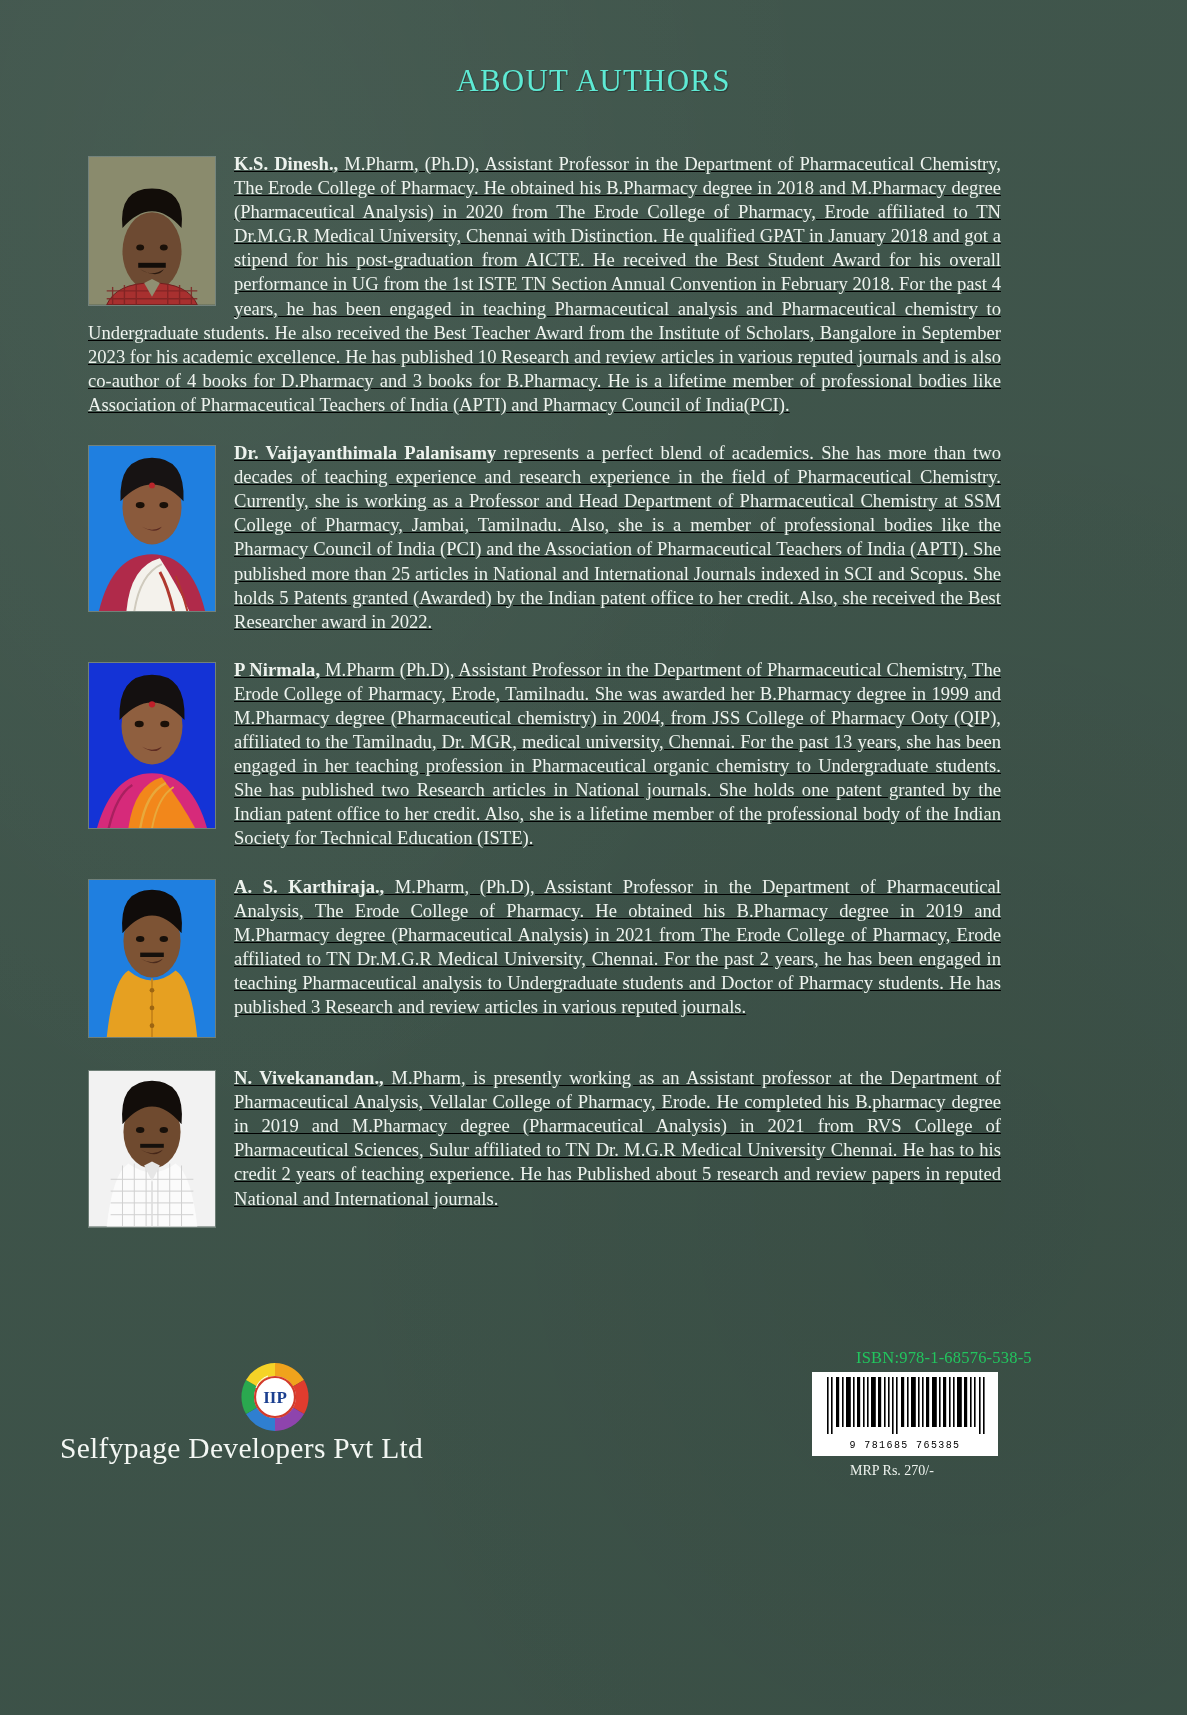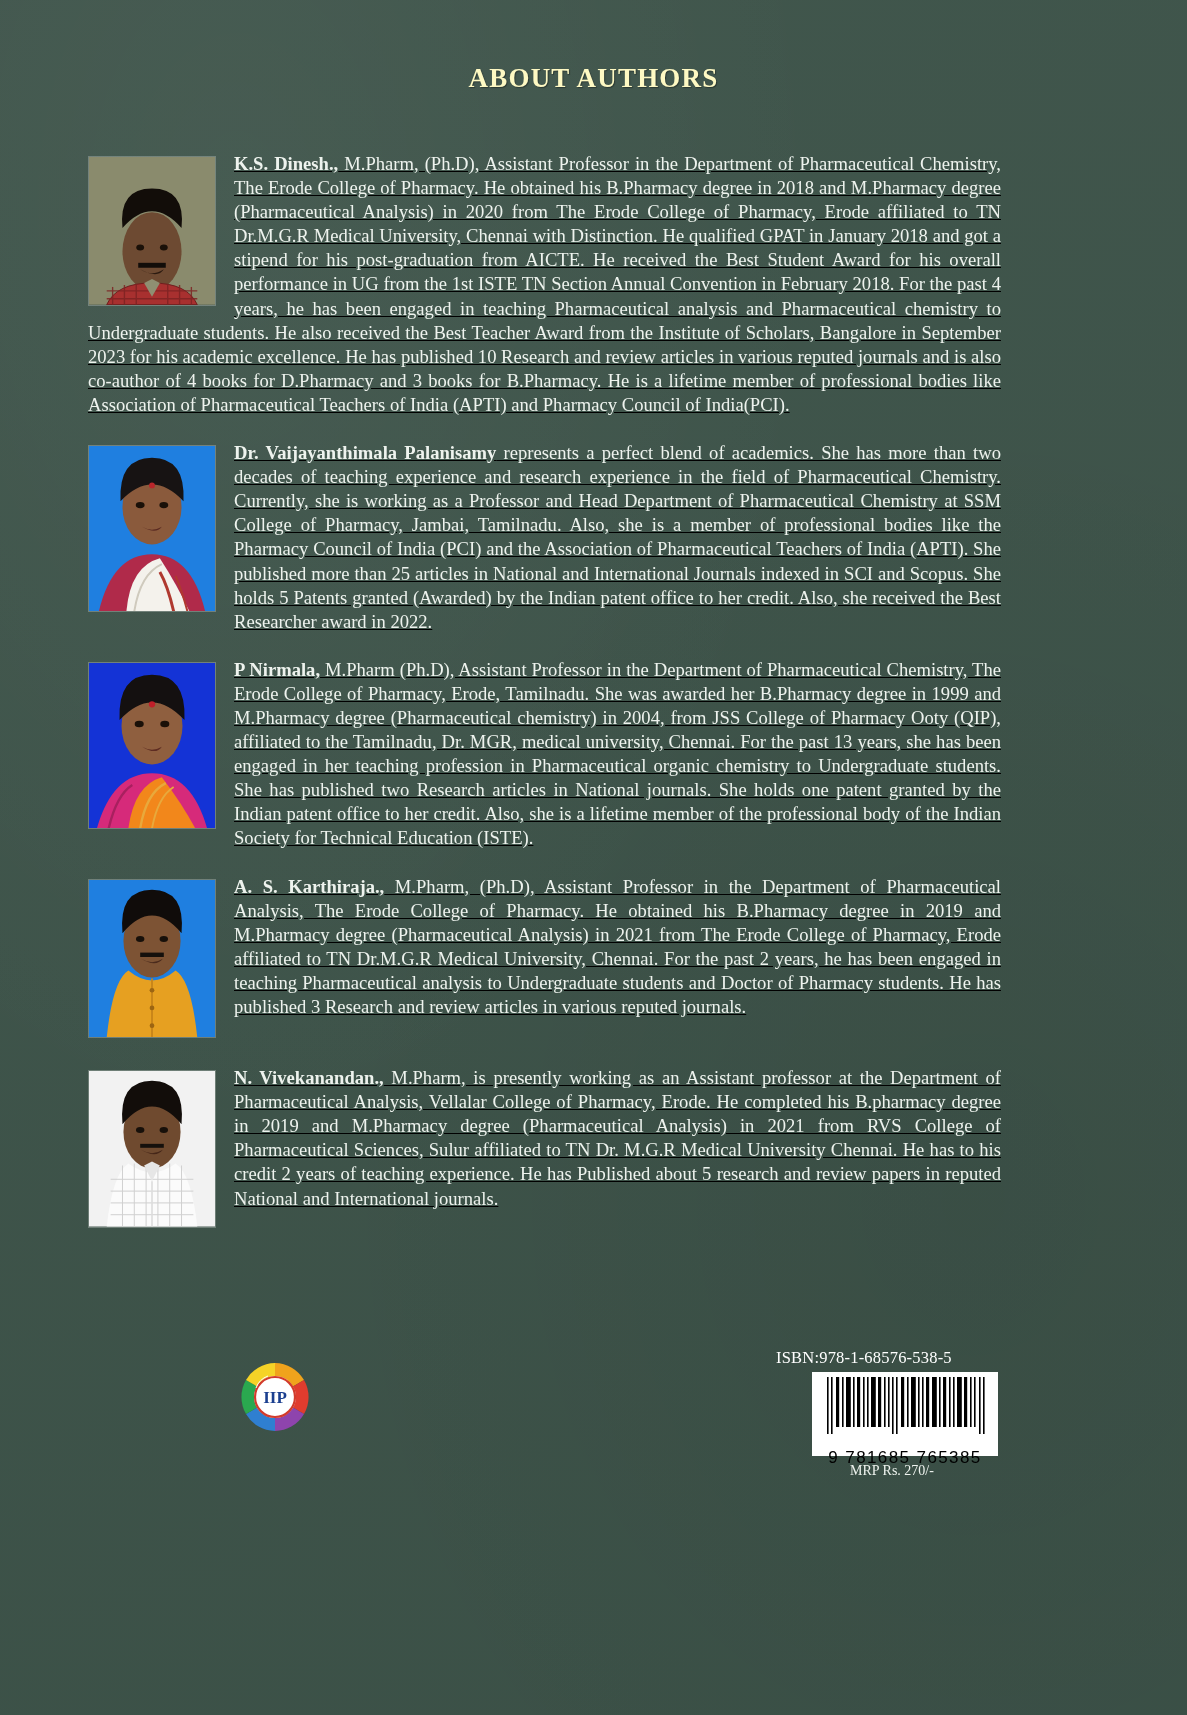--- a/index.html
+++ b/index.html
@@ -31,24 +31,24 @@
       linear-gradient(160deg, rgba(255,255,255,0.02), rgba(0,0,0,0.03));
     pointer-events: none;
   }
 
   .title {
     position: absolute;
     top: 63px;
     left: 0;
     width: 1187px;
     text-align: center;
-    color: #fef9c3;
+    color: #5eead4;
     font-family: "Liberation Serif", "DejaVu Serif", serif;
-    font-weight: bold;
-    font-size: 27px;
+    font-weight: normal;
+    font-size: 31px;
     letter-spacing: 1.2px;
     text-shadow: 1px 1px 1px rgba(0,0,0,0.35);
   }
 
   .content {
     position: absolute;
     top: 152px;
     left: 88px;
     width: 913px;
     text-decoration: underline;
@@ -81,48 +81,48 @@
   
   .footer {
     position: absolute;
     left: 0;
     top: 1330px;
     width: 1187px;
     height: 385px;
   }
   .isbn-text {
     position: absolute;
-    left: 776px;
+    left: 856px;
     top: 18px;
-    color: #ffffff;
+    color: #22c55e;
     font-size: 16.5px;
     letter-spacing: 0.2px;
   }
   .barcode-box {
     position: absolute;
     left: 812px;
     top: 42px;
     width: 186px;
     height: 84px;
     background: #ffffff;
     padding: 5px 6px 2px 6px;
     box-sizing: border-box;
   }
   .bars {
     height: 57px;
     width: 100%;
     display: block;
   }
   .barcode-digits {
-    font-family: Liberation Sans, sans-serif;
-    font-size: 17px;
+    font-family: Liberation Mono, monospace;
+    font-size: 10px;
     color: #000;
     text-align: center;
     letter-spacing: 1.4px;
-    margin-top: 14px;
+    margin-top: 6px;
   }
   .mrp {
     position: absolute;
     left: 850px;
     top: 133px;
     color: #eef3ee;
     font-size: 14px;
   }
   .publisher {
     position: absolute;
@@ -326,16 +326,17 @@
           <path d="M39 39 L10 56 A34 34 0 0 1 10 22 Z" fill="#2aa84f"></path>
           <path d="M39 39 L10 22 A34 34 0 0 1 39 5 Z" fill="#f5d327"></path>
         </g>
         <circle cx="39" cy="39" r="21" fill="#ffffff"></circle>
         <circle cx="39" cy="39" r="20" fill="none" stroke="#d23b2c" stroke-width="2.2"></circle>
         <text x="39" y="45" text-anchor="middle" font-family="Liberation Serif, serif" font-size="17" font-weight="bold" fill="#1b3f8f">IIP</text>
         <path d="M20 30 a20 20 0 0 1 12 -12" stroke="#ffffff" stroke-width="1" fill="none"></path>
       </svg>
     </div>
 
+    <div class="publisher">Selfypage Developers Pvt Ltd</div>
 
   </div>
 
 </div>
 
 </body></html>

